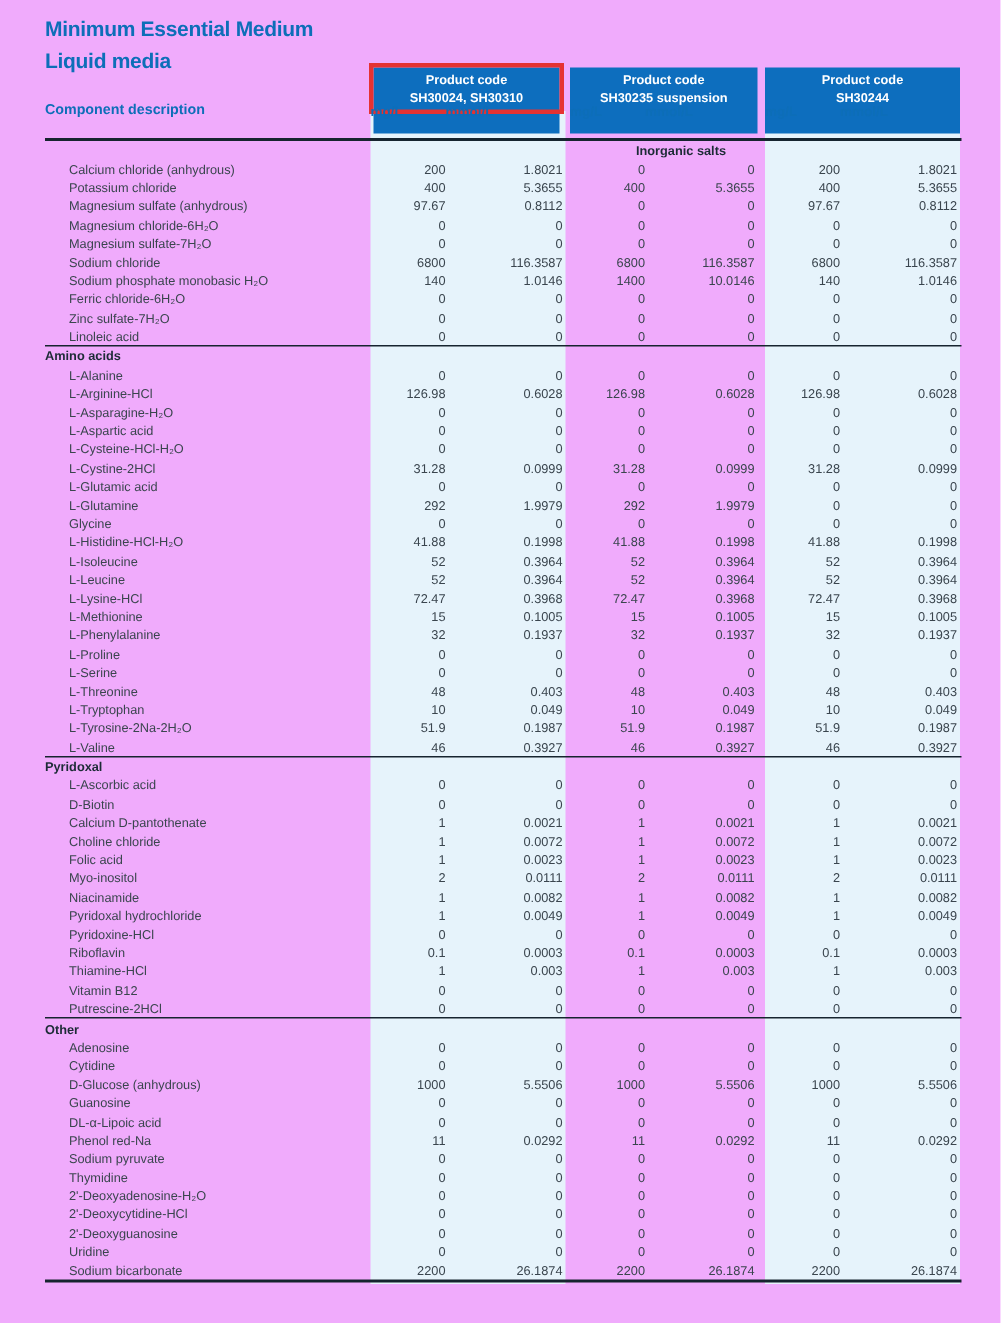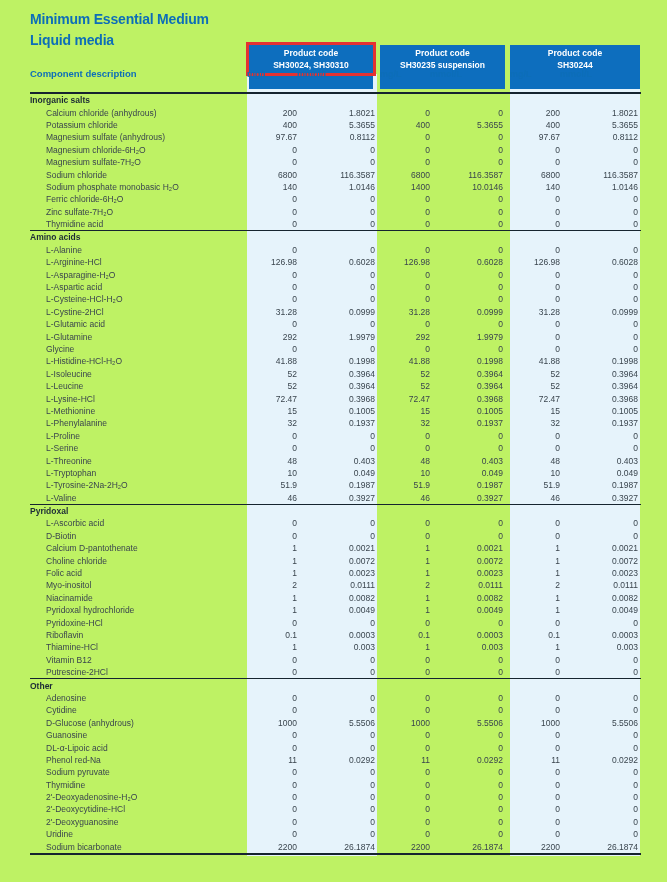--- a/index.html
+++ b/index.html
@@ -1,16 +1,16 @@
 <!DOCTYPE html>
 <html><head>
 <meta charset="utf-8">
 <style>
   html,body{margin:0;padding:0;background:#fff;}
-  .page{position:relative;width:667px;height:882px;background:#bef264;overflow:hidden;
+  .page{position:relative;width:667px;height:882px;background:#f0abfc;overflow:hidden;
         font-family:"Liberation Sans",sans-serif;}
 
   
   .title-block{position:absolute;left:30px;top:9px;color:#0d6eb8;font-weight:bold;
                font-size:14px;line-height:21px;letter-spacing:-0.2px;}
 
   
   .stripe{position:absolute;top:74px;height:782px;background:#e6f3fb;}
   .stripe1{left:247px;width:130px;}
   .stripe3{left:510px;width:130px;}
@@ -34,21 +34,21 @@
   .u-mmol{width:80px;padding-right:2px;}
   .u-mmol-mid{width:75px;padding-right:2px;}
   .gap1{width:3px;}
   .gap2{width:5px;}
 
   
   .tbody{position:absolute;left:30px;top:92px;width:611px;
          border-top:2px solid #16242f;border-bottom:2px solid #16242f;}
   .row{display:flex;align-items:center;height:12.4px;font-size:8.5px;color:#3a454e;}
   .row.section{font-weight:bold;color:#1c2b36;border-top:1.4px solid #16242f;}
-  .row.section:first-child{border-top:none;}
+  .row.section:first-child{border-top:none;justify-content:flex-end;}
   .c-label{width:217px;padding-left:16px;box-sizing:border-box;white-space:nowrap;
            overflow:hidden;}
   .row.section .c-label{padding-left:0;}
   .c{text-align:right;box-sizing:border-box;}
   .c-mgl{width:50px;}
   .c-mmol{width:80px;padding-right:2px;}
   .c-mmol-mid{width:75px;padding-right:2px;}
 </style>
 </head>
 <body>
@@ -186,21 +186,21 @@
         <div class="c c-mgl">0</div>
         <div class="c c-mmol">0</div>
         <div class="gap1"></div>
         <div class="c c-mgl">0</div>
         <div class="c c-mmol-mid">0</div>
         <div class="gap2"></div>
         <div class="c c-mgl">0</div>
         <div class="c c-mmol">0</div>
       </div>
       <div class="row">
-        <div class="c-label">Thymidine acid</div>
+        <div class="c-label">Linoleic acid</div>
         <div class="c c-mgl">0</div>
         <div class="c c-mmol">0</div>
         <div class="gap1"></div>
         <div class="c c-mgl">0</div>
         <div class="c c-mmol-mid">0</div>
         <div class="gap2"></div>
         <div class="c c-mgl">0</div>
         <div class="c c-mmol">0</div>
       </div>
       <div class="row section">

